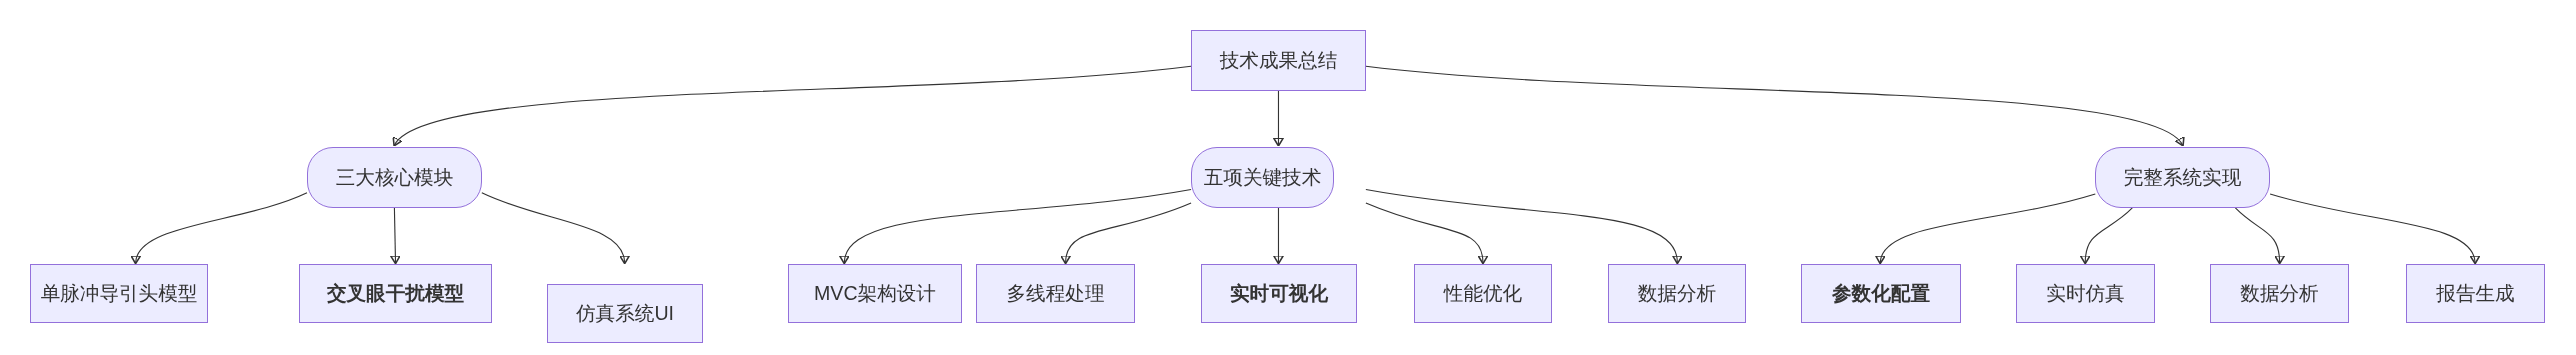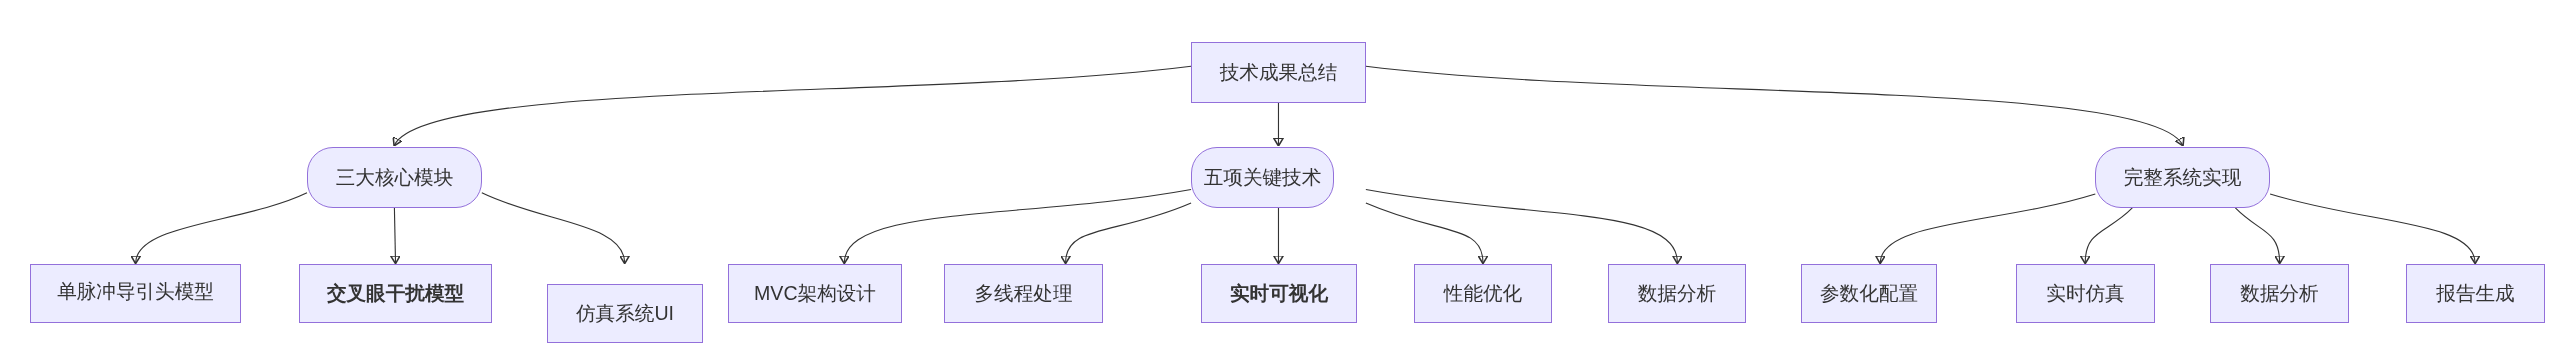--- a/index.html
+++ b/index.html
@@ -60,35 +60,35 @@
     <path marker-end="url(#arrow)" d="M2282,371 L2282,469"></path>
     <path marker-end="url(#arrow)" d="M2438,362 C2572,420 2647,400 2647,469"></path>
     <path marker-end="url(#arrow)" d="M2438,338 C2734,392 2995,366 2994,469"></path>
 
     <path marker-end="url(#arrow)" d="M3740,346 C3566,400 3358,394 3356,469"></path>
     <path marker-end="url(#arrow)" d="M3806,371 C3762,416 3722,410 3722,469"></path>
     <path marker-end="url(#arrow)" d="M3990,371 C4034,416 4069,410 4069,469"></path>
     <path marker-end="url(#arrow)" d="M4052,346 C4228,400 4416,394 4418,469"></path>
   </svg>
 
-  <div class="node row-root" style="left:1191px; width:175px;margin-top:12px;">技术成果总结</div>
+  <div class="node row-root" style="left:1191px; width:175px;">技术成果总结</div>
 
   <div class="node row-l2" style="left:307px; width:175px;">三大核心模块</div>
   <div class="node row-l2" style="left:1191px; width:143px;">五项关键技术</div>
   <div class="node row-l2" style="left:2095px; width:175px;">完整系统实现</div>
 
-  <div class="node row-leaf" style="left:30px; width:211px;font-family:Liberation Mono, monospace;">单脉冲导引头模型</div>
+  <div class="node row-leaf" style="left:30px; width:178px;">单脉冲导引头模型</div>
   <div class="node row-leaf" style="left:299px; width:193px;font-weight:bold;">交叉眼干扰模型</div>
   <div class="node row-leaf" style="left:547px; width:156px;margin-top:20px;">仿真系统UI</div>
 
-  <div class="node row-leaf" style="left:728px; width:174px;">MVC架构设计</div>
-  <div class="node row-leaf" style="left:944px; width:159px;">多线程处理</div>
+  <div class="node row-leaf" style="left:788px; width:174px;">MVC架构设计</div>
+  <div class="node row-leaf" style="left:976px; width:159px;">多线程处理</div>
   <div class="node row-leaf" style="left:1201px; width:156px;font-weight:bold;">实时可视化</div>
   <div class="node row-leaf" style="left:1414px; width:138px;">性能优化</div>
   <div class="node row-leaf" style="left:1608px; width:138px;">数据分析</div>
 
-  <div class="node row-leaf" style="left:1801px; width:136px;">参数化配置</div>
+  <div class="node row-leaf" style="left:1801px; width:160px;font-weight:bold;">参数化配置</div>
   <div class="node row-leaf" style="left:2016px; width:139px;text-align:right;">实时仿真</div>
   <div class="node row-leaf" style="left:2210px; width:139px;">数据分析</div>
   <div class="node row-leaf" style="left:2406px; width:139px;">报告生成</div>
 
 </div>
 
 
 </body></html>

